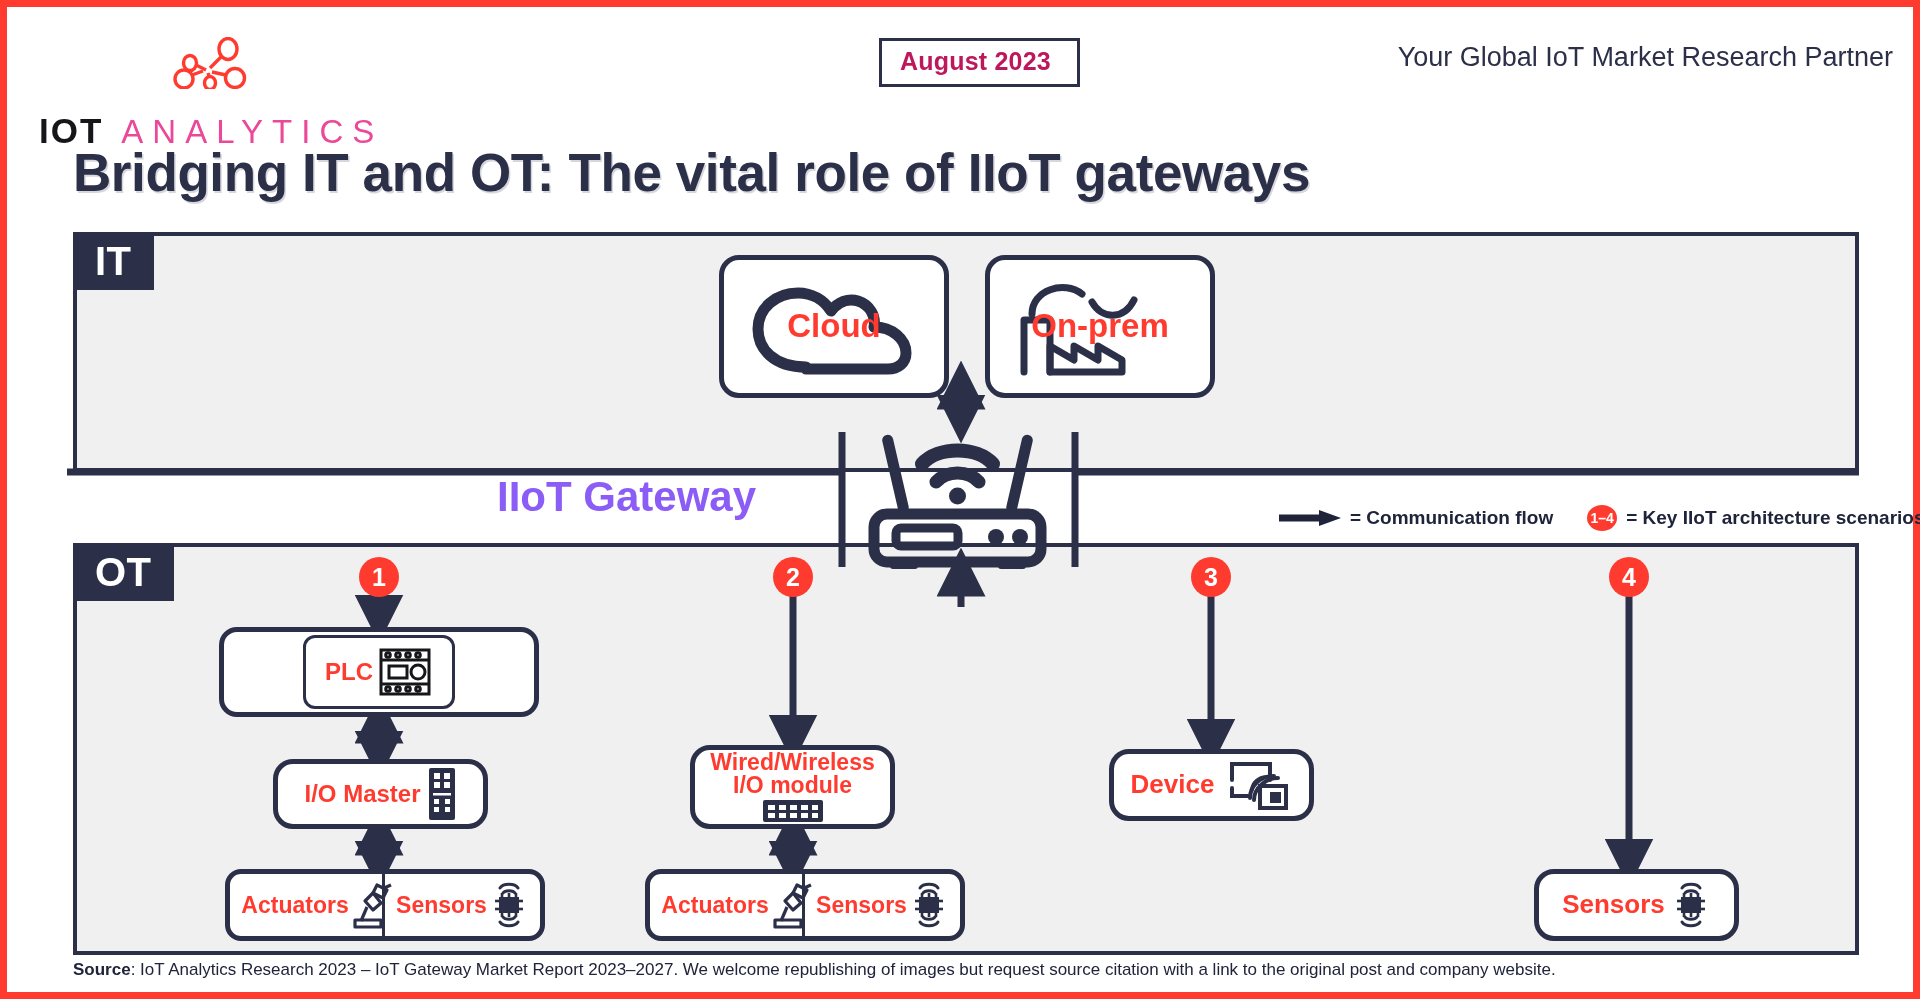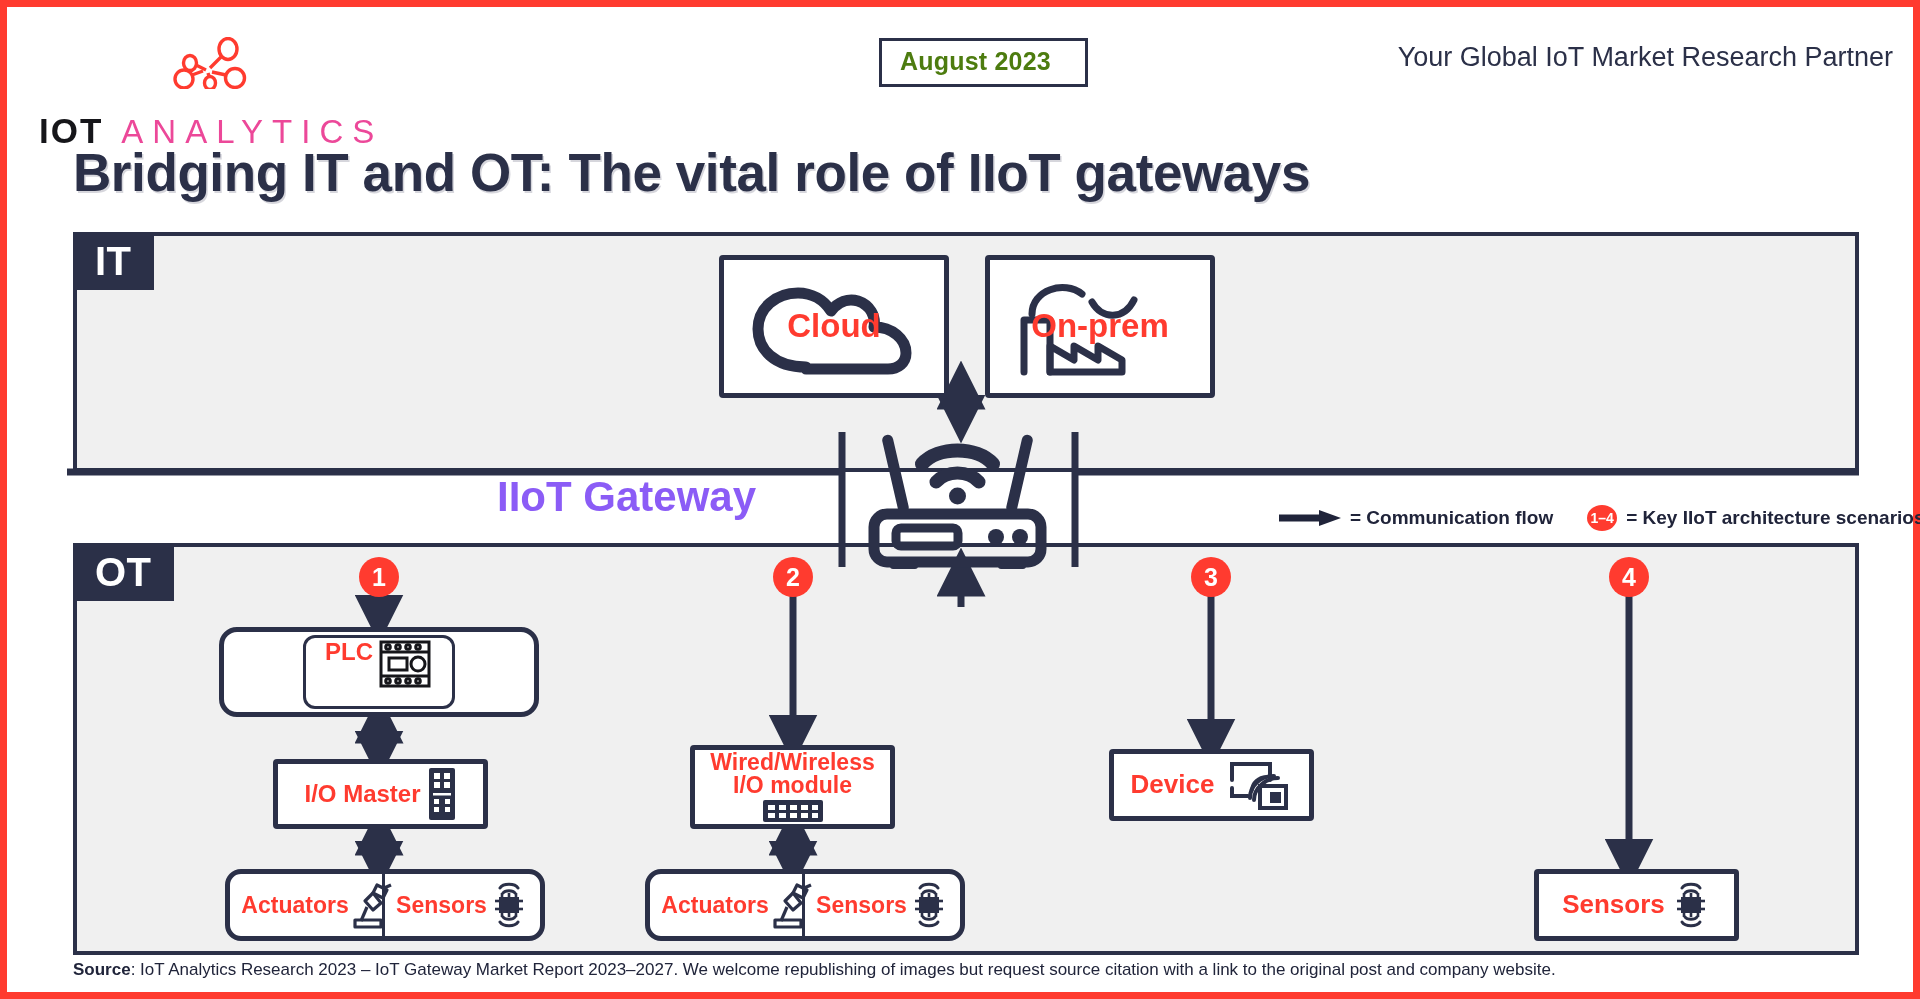--- a/index.html
+++ b/index.html
@@ -28,22 +28,22 @@
   .logo-iot {
     font-size: 35px; font-weight: bold; color: #16161a; letter-spacing: 2px;
   }
   .logo-analytics {
     font-size: 33px; font-weight: 300; color: #ec4899;
     letter-spacing: 9px; margin-left: 18px; text-align: center;
   }
   .date-badge {
     position: absolute; left: 872px; top: 31px;
     border: 3px solid #2b3048; background: #fff;
-    padding: 6px 34px 8px 18px;
-    font-size: 25px; font-weight: bold; color: #4d7c0f;
+    padding: 6px 26px 8px 18px;
+    font-size: 25px; font-weight: bold; color: #be185d;
     letter-spacing: 0.2px;
   }
   .tagline {
     position: absolute; right: 20px; top: 35px;
     font-size: 27px; color: #2b3048;
   }
   
   .title {
     position: absolute; left: 66px; top: 135px;
     font-size: 53px; font-weight: bold; color: #2b3048;
@@ -62,21 +62,21 @@
     position: absolute; left: -4px; top: -4px;
     background: #2b3048; color: #ffffff;
     font-size: 40px; font-weight: bold;
     padding: 8px 22px 7px 22px;
     line-height: 1.08;
     letter-spacing: 0.5px;
   }
   
   .nodebox {
     position: absolute; background: #ffffff;
-    border: 5px solid #2b3048; border-radius: 4px;
+    border: 5px solid #2b3048; border-radius: 20px;
     display: flex; align-items: center; justify-content: center;
     gap: 6px;
   }
   .nodebox .lbl {
     color: #ff3b2f; font-weight: bold; line-height: 1.05;
     text-align: center; white-space: nowrap;
   }
   .icon-svg { display: block; }
   
   #cloud-box  { left: 712px; top: 248px; width: 230px; height: 143px; }
@@ -114,21 +114,21 @@
   }
   
   #plc-ipc-outer {
     position: absolute; left: 212px; top: 620px; width: 320px; height: 90px;
     background: #ffffff; border: 5px solid #2b3048; border-radius: 18px;
     display: flex; align-items: center; justify-content: center; gap: 0px;
   }
   .inner-box {
     width: 152px; height: 74px; margin: 0 2px;
     border: 3px solid #2b3048; border-radius: 12px; background: #fff;
-    display: flex; justify-content: center; gap: 4px;
+    display: flex; align-items: center; justify-content: center; gap: 4px;
   }
   .inner-box .lbl { color: #ff3b2f; font-weight: bold; font-size: 24px; }
   #io-master  { left: 266px; top: 752px; width: 215px; height: 70px; }
   #io-master .lbl { font-size: 24px; text-align: right; }
   #act-sens-1 { left: 218px; top: 862px; width: 320px; height: 72px;
                 background:#fff; border:5px solid #2b3048; border-radius:16px;
                 position:absolute; display:flex; align-items:center; justify-content:center; }
   #act-sens-2 { left: 638px; top: 862px; width: 320px; height: 72px;
                 background:#fff; border:5px solid #2b3048; border-radius:16px;
                 position:absolute; display:flex; align-items:center; justify-content:center; }

